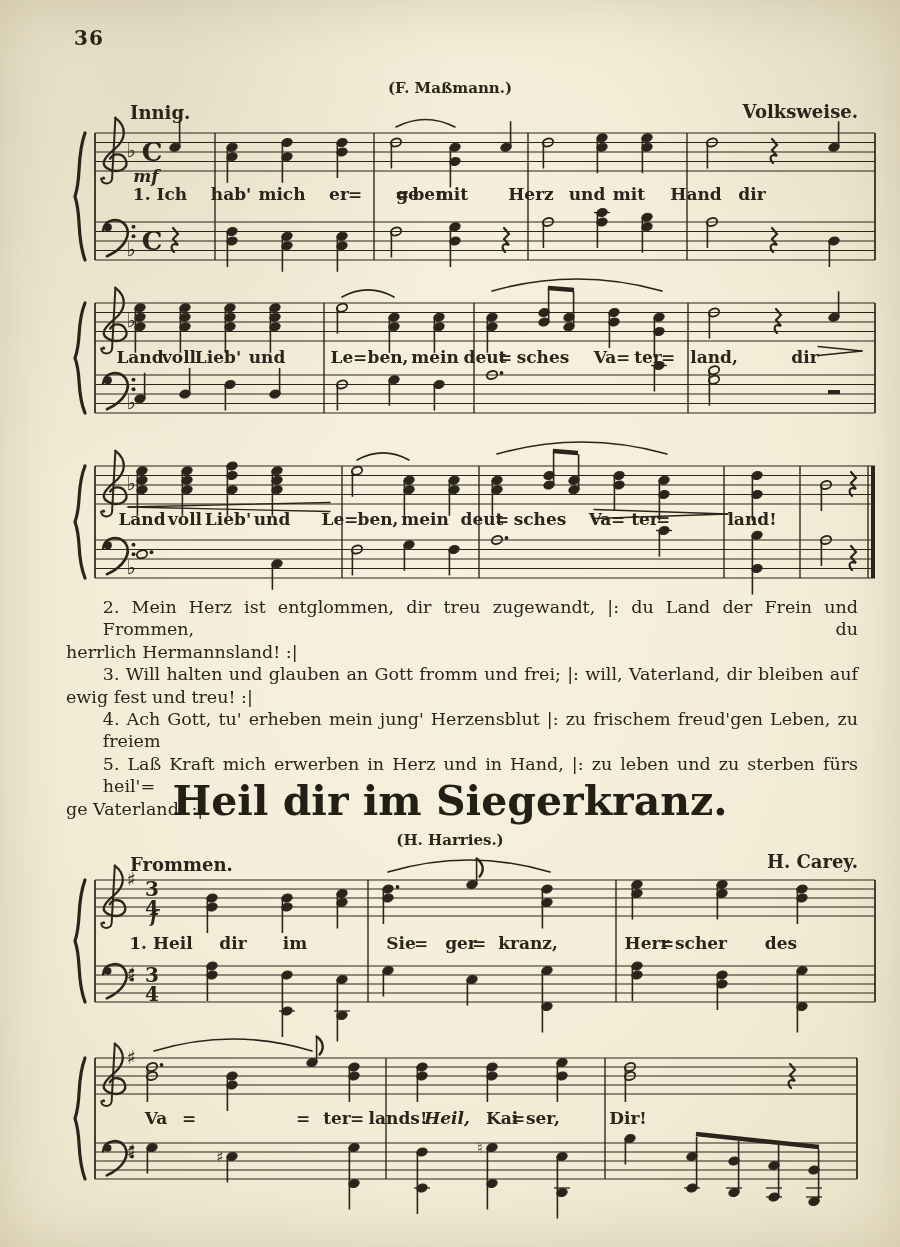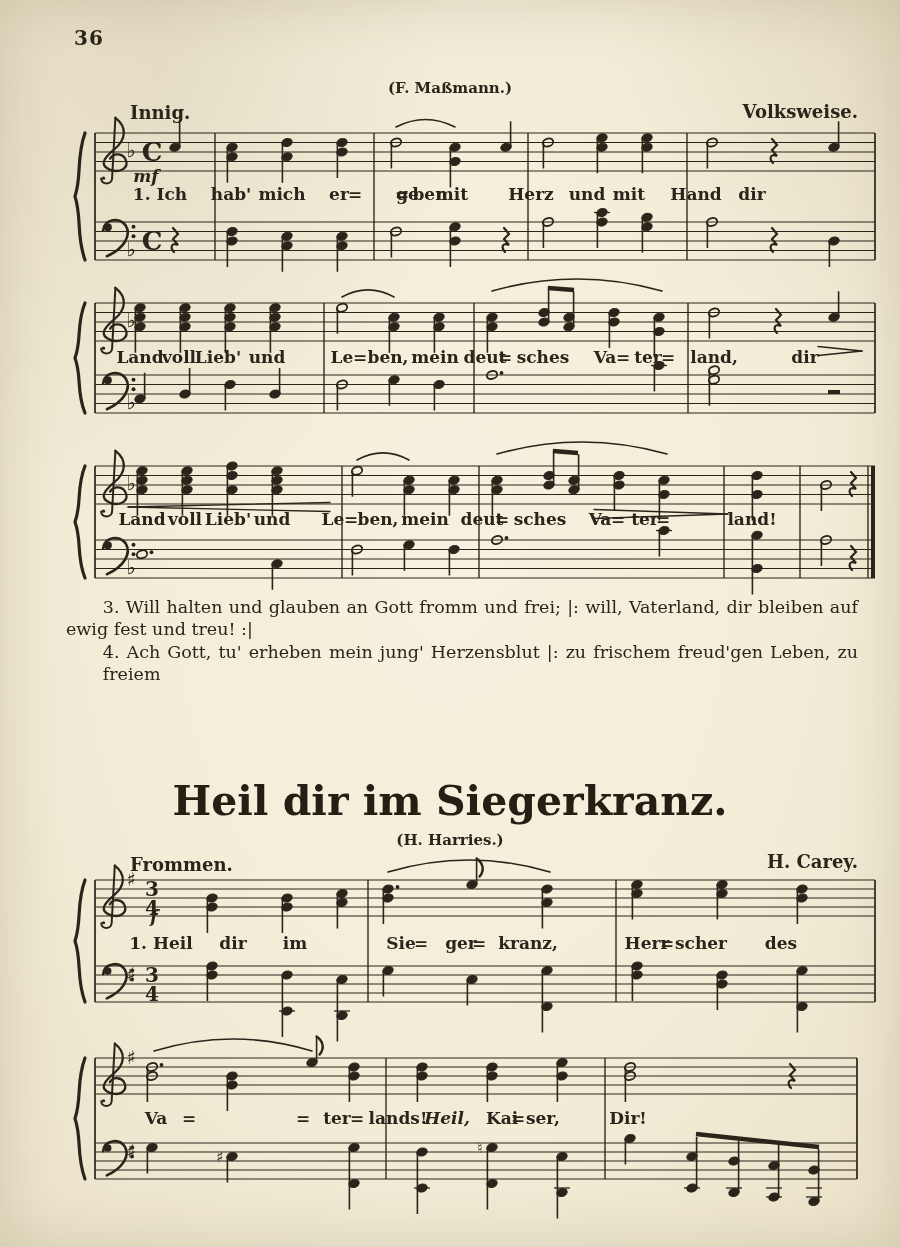--- a/index.html
+++ b/index.html
@@ -577,25 +577,33 @@
       <span class="syl" style="left: 398px; top: 1108px;">lands!</span>
       <span class="syl" style="left: 447px; top: 1108px; font-style: italic;">Heil,</span>
       <span class="syl" style="left: 502px; top: 1108px;">Kai</span>
       <span class="syl" style="left: 518px; top: 1108px;">=</span>
       <span class="syl" style="left: 543px; top: 1108px;">ser,</span>
       <span class="syl" style="left: 628px; top: 1108px;">Dir!</span>
     </div>
 
   <div class="abs verses">
     <p class="verse">
+      <span style="display:block" class="vl1">2. Mein Herz ist entglommen, dir treu zugewandt, |: du Land der Frein und Frommen, du</span>
+      <span style="display:block" class="vl2">herrlich Hermannsland! :|</span>
+    </p>
+    <p class="verse">
       <span style="display:block" class="vl1">3. Will halten und glauben an Gott fromm und frei; |: will, Vaterland, dir bleiben auf</span>
       <span style="display:block" class="vl2">ewig fest und treu! :|</span>
     </p>
     <p class="verse">
       <span style="display:block" class="vl1">4. Ach Gott, tu' erheben mein jung' Herzensblut |: zu frischem freud'gen Leben, zu freiem</span>
+    </p>
+    <p class="verse">
+      <span style="display:block" class="vl1">5. Laß Kraft mich erwerben in Herz und in Hand, |: zu leben und zu sterben fürs heil'=</span>
+      <span style="display:block" class="vl2">ge Vaterland! :|</span>
     </p>
   </div>
 
   <div class="abs title2">Heil dir im Siegerkranz.</div>
   <div class="abs sub2">(H. Harries.)</div>
   <div class="abs tempo2">Frommen.</div>
   <div class="abs composer2">H. Carey.</div>
 </div>
 
 </body></html>

